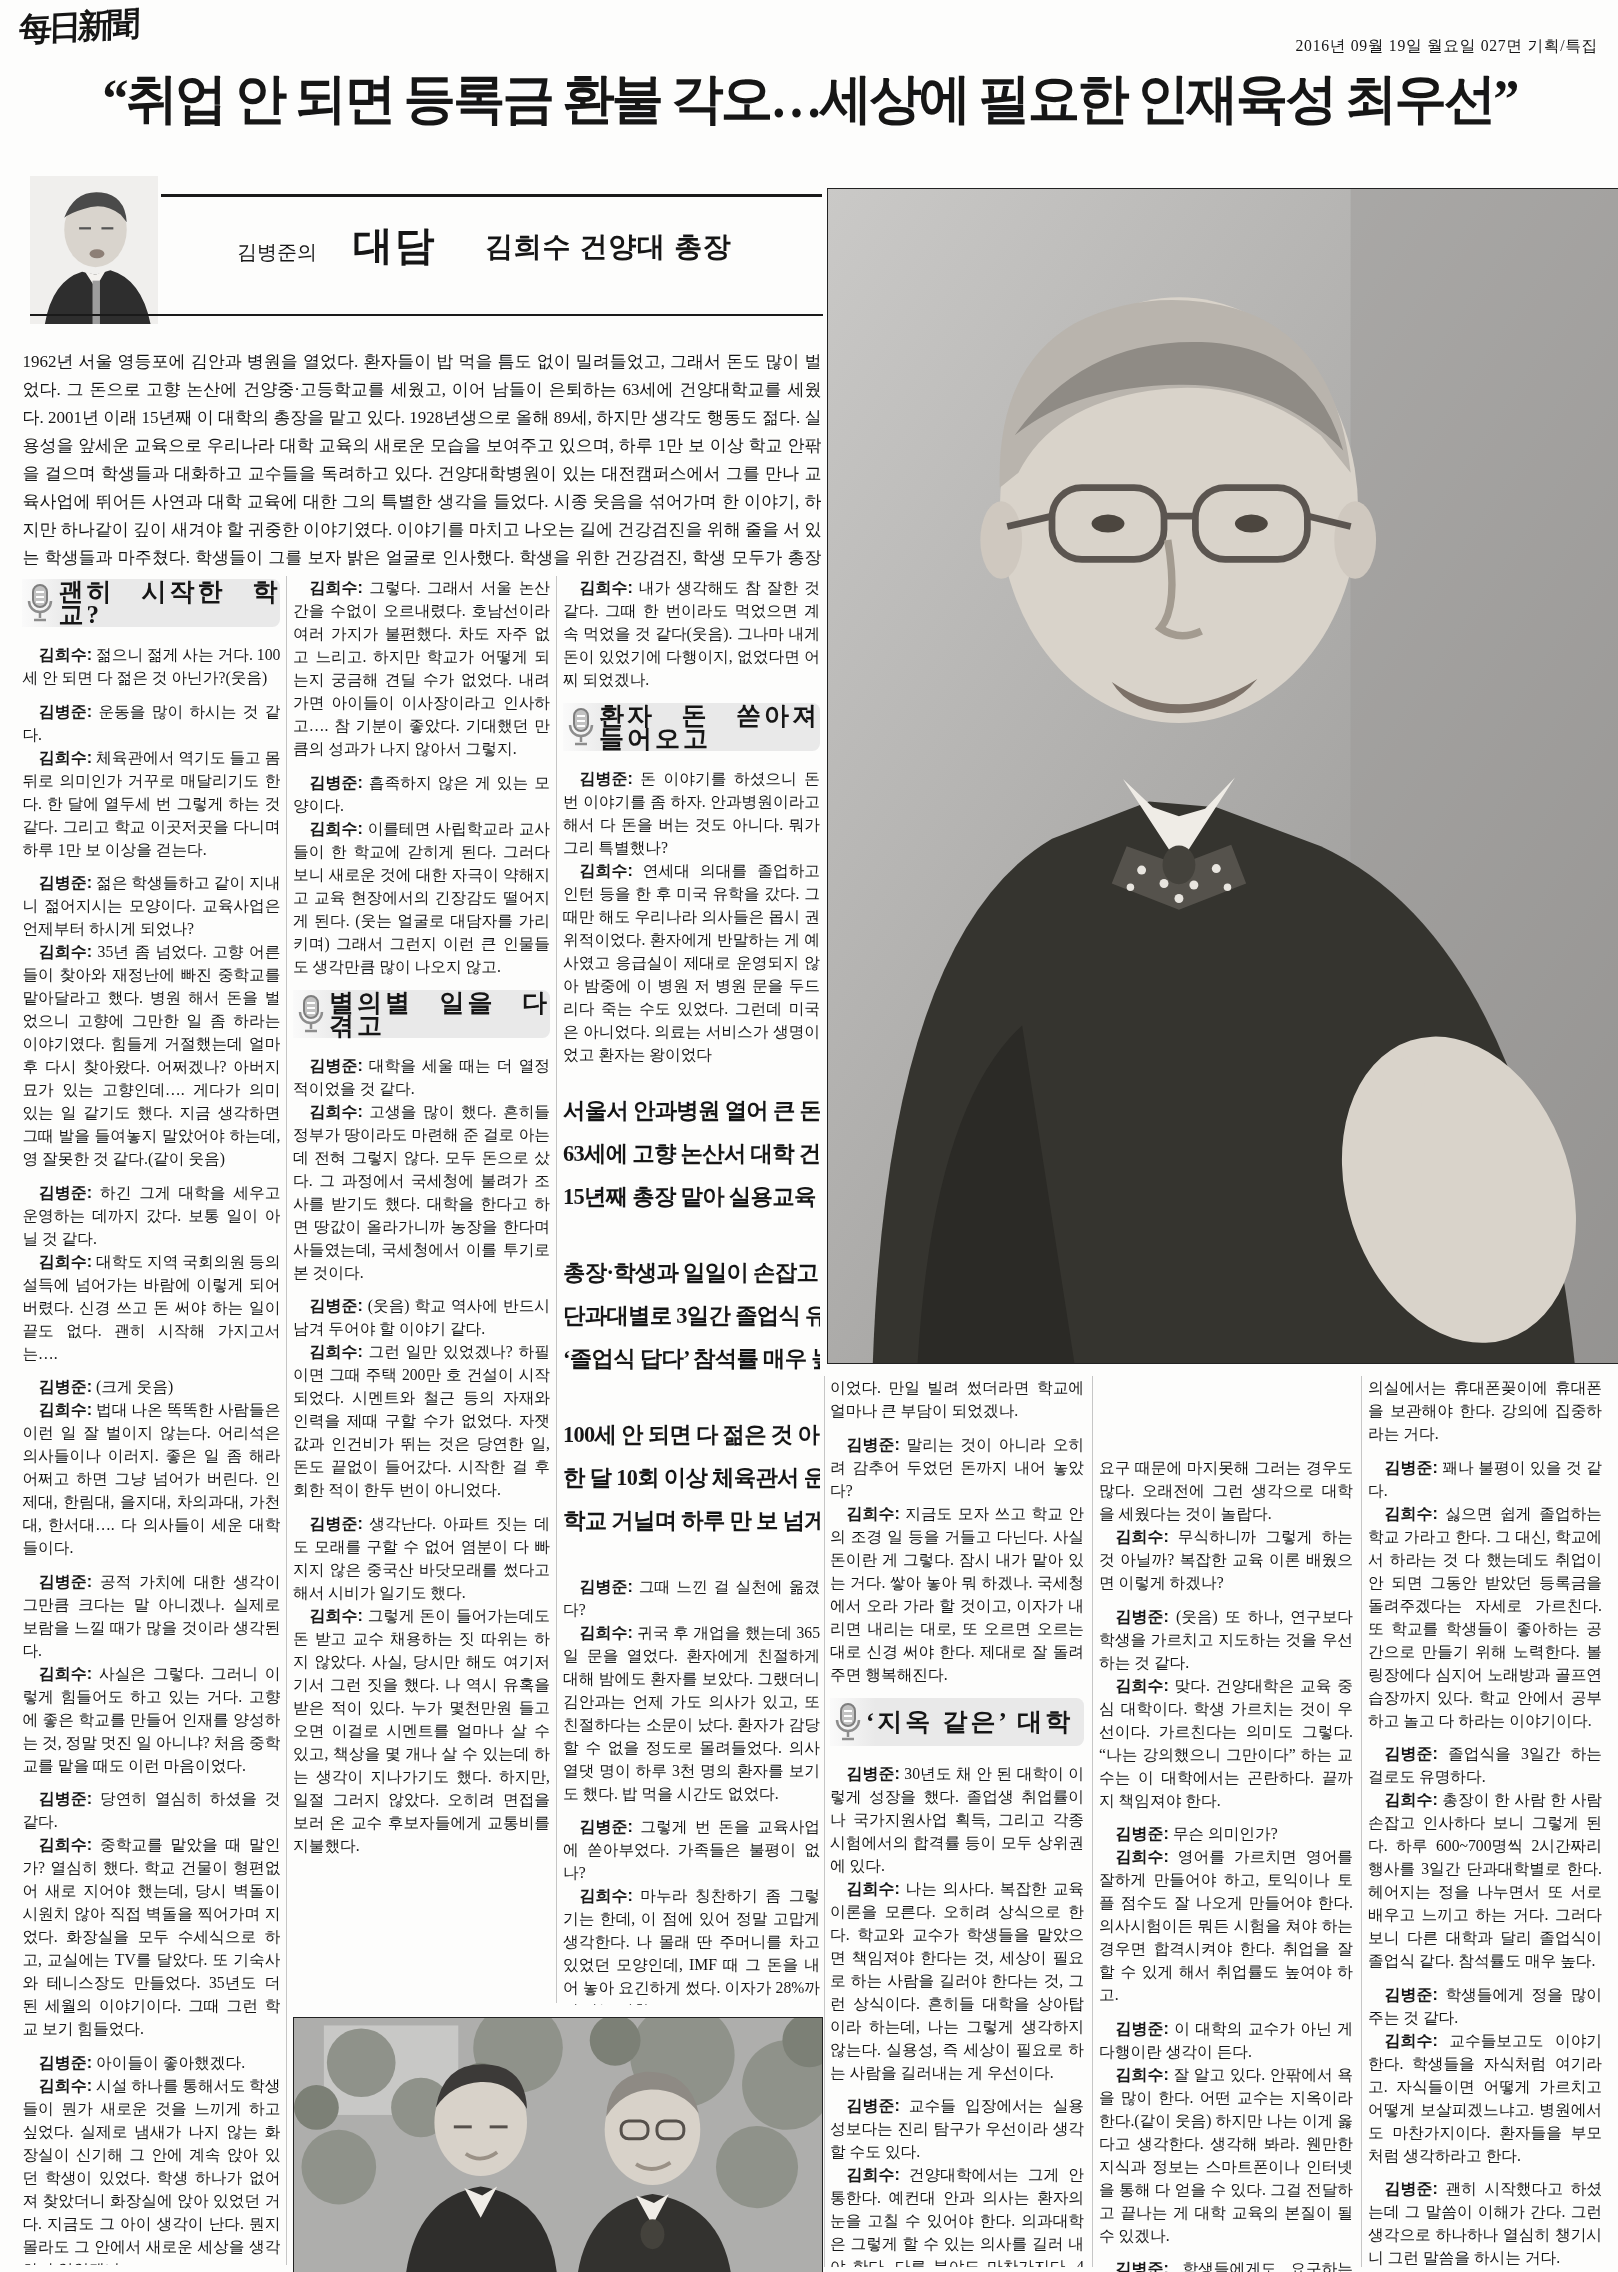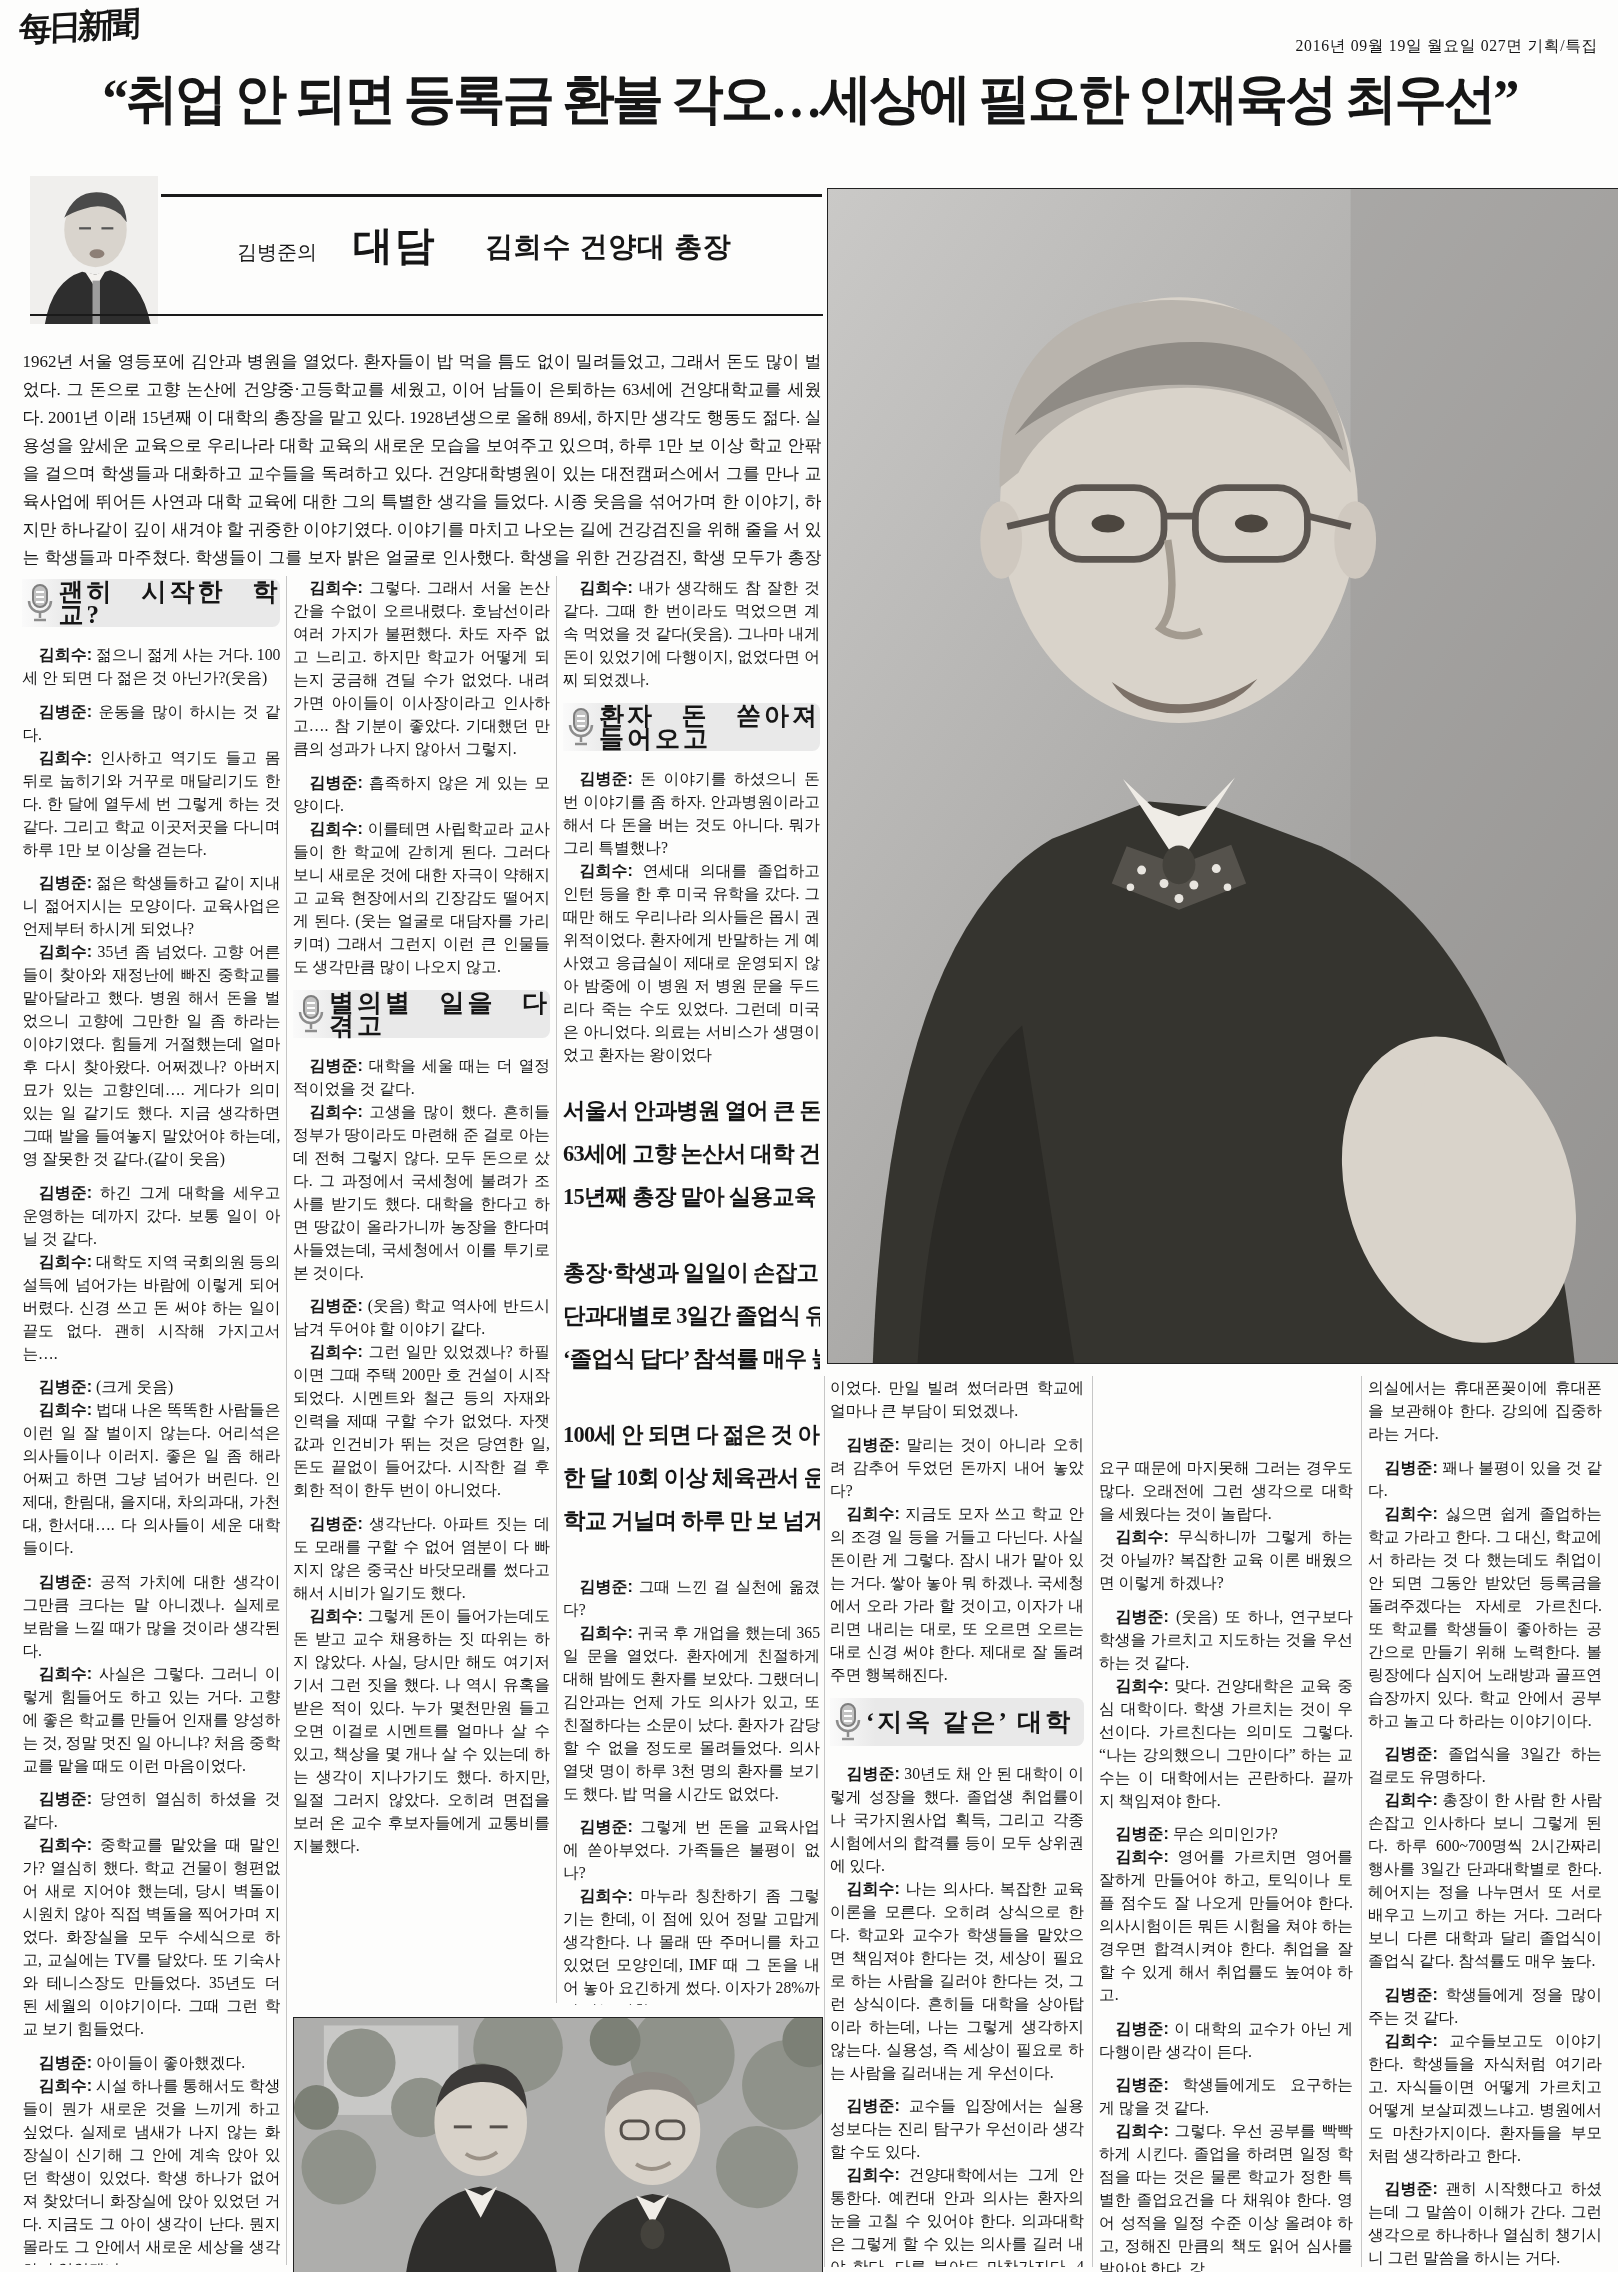--- a/index.html
+++ b/index.html
@@ -146,21 +146,21 @@
         <path d="M4 18 a11 11 0 0 0 22 0" fill="none" stroke="#8d8d8d" stroke-width="2.5"></path>
         <line x1="15" y1="30" x2="15" y2="35" stroke="#8d8d8d" stroke-width="2.5"></line>
         <line x1="9" y1="37" x2="21" y2="37" stroke="#8d8d8d" stroke-width="2.5"></line>
       </svg>
       <h3>괜히 시작한 학교?</h3>
     </div>
     <div>
 
         <p class="para"><b>김희수:</b> <span>젊으니 젊게 사는 거다. 100세 안 되면 다 젊은 것 아닌가?(웃음)</span></p>
         <p class="para gap"><b>김병준:</b> <span>운동을 많이 하시는 것 같다.</span></p>
-        <p class="para"><b>김희수:</b> <span>인사하고 역기도 들고 몸 뒤로 눕히기와 거꾸로 매달리기도 한다. 한 달에 열두세 번 그렇게 하는 것 같다. 그리고 학교 이곳저곳을 다니며 하루 1만 보 이상을 걷는다.</span></p>
+        <p class="para"><b>김희수:</b> <span>체육관에서 역기도 들고 몸 뒤로 의미인가 거꾸로 매달리기도 한다. 한 달에 열두세 번 그렇게 하는 것 같다. 그리고 학교 이곳저곳을 다니며 하루 1만 보 이상을 걷는다.</span></p>
         <p class="para gap"><b>김병준:</b> <span>젊은 학생들하고 같이 지내니 젊어지시는 모양이다. 교육사업은 언제부터 하시게 되었나?</span></p>
         <p class="para"><b>김희수:</b> <span>35년 좀 넘었다. 고향 어른들이 찾아와 재정난에 빠진 중학교를 맡아달라고 했다. 병원 해서 돈을 벌었으니 고향에 그만한 일 좀 하라는 이야기였다. 힘들게 거절했는데 얼마 후 다시 찾아왔다. 어쩌겠나? 아버지 묘가 있는 고향인데…. 게다가 의미 있는 일 같기도 했다. 지금 생각하면 그때 발을 들여놓지 말았어야 하는데, 영 잘못한 것 같다.(같이 웃음)</span></p>
         <p class="para gap"><b>김병준:</b> <span>하긴 그게 대학을 세우고 운영하는 데까지 갔다. 보통 일이 아닐 것 같다.</span></p>
         <p class="para"><b>김희수:</b> <span>대학도 지역 국회의원 등의 설득에 넘어가는 바람에 이렇게 되어 버렸다. 신경 쓰고 돈 써야 하는 일이 끝도 없다. 괜히 시작해 가지고서는….</span></p>
         <p class="para gap"><b>김병준:</b> <span>(크게 웃음)</span></p>
         <p class="para"><b>김희수:</b> <span>법대 나온 똑똑한 사람들은 이런 일 잘 벌이지 않는다. 어리석은 의사들이나 이러지. 좋은 일 좀 해라 어쩌고 하면 그냥 넘어가 버린다. 인제대, 한림대, 을지대, 차의과대, 가천대, 한서대…. 다 의사들이 세운 대학들이다.</span></p>
         <p class="para gap"><b>김병준:</b> <span>공적 가치에 대한 생각이 그만큼 크다는 말 아니겠나. 실제로 보람을 느낄 때가 많을 것이라 생각된다.</span></p>
         <p class="para"><b>김희수:</b> <span>사실은 그렇다. 그러니 이렇게 힘들어도 하고 있는 거다. 고향에 좋은 학교를 만들어 인재를 양성하는 것, 정말 멋진 일 아니냐? 처음 중학교를 맡을 때도 이런 마음이었다.</span></p>
         <p class="para gap"><b>김병준:</b> <span>당연히 열심히 하셨을 것 같다.</span></p>
         <p class="para"><b>김희수:</b> <span>중학교를 맡았을 때 말인가? 열심히 했다. 학교 건물이 형편없어 새로 지어야 했는데, 당시 벽돌이 시원치 않아 직접 벽돌을 찍어가며 지었다. 화장실을 모두 수세식으로 하고, 교실에는 TV를 달았다. 또 기숙사와 테니스장도 만들었다. 35년도 더 된 세월의 이야기이다. 그때 그런 학교 보기 힘들었다.</span></p>
@@ -317,20 +317,21 @@
   <div class="col" id="col5">
     <div>
 
     <p class="para cont"><b></b> <span>요구 때문에 마지못해 그러는 경우도 많다. 오래전에 그런 생각으로 대학을 세웠다는 것이 놀랍다.</span></p>
         <p class="para"><b>김희수:</b> <span>무식하니까 그렇게 하는 것 아닐까? 복잡한 교육 이론 배웠으면 이렇게 하겠나?</span></p>
         <p class="para gap"><b>김병준:</b> <span>(웃음) 또 하나, 연구보다 학생을 가르치고 지도하는 것을 우선하는 것 같다.</span></p>
         <p class="para"><b>김희수:</b> <span>맞다. 건양대학은 교육 중심 대학이다. 학생 가르치는 것이 우선이다. 가르친다는 의미도 그렇다. “나는 강의했으니 그만이다” 하는 교수는 이 대학에서는 곤란하다. 끝까지 책임져야 한다.</span></p>
         <p class="para gap"><b>김병준:</b> <span>무슨 의미인가?</span></p>
         <p class="para"><b>김희수:</b> <span>영어를 가르치면 영어를 잘하게 만들어야 하고, 토익이나 토플 점수도 잘 나오게 만들어야 한다. 의사시험이든 뭐든 시험을 쳐야 하는 경우면 합격시켜야 한다. 취업을 잘할 수 있게 해서 취업률도 높여야 하고.</span></p>
         <p class="para gap"><b>김병준:</b> <span>이 대학의 교수가 아닌 게 다행이란 생각이 든다.</span></p>
+        <p class="para"><b>김희수:</b> <span>잘 알고 있다. 안팎에서 욕을 많이 한다. 어떤 교수는 지옥이라 한다.(같이 웃음) 하지만 나는 이게 옳다고 생각한다. 생각해 봐라. 웬만한 지식과 정보는 스마트폰이나 인터넷을 통해 다 얻을 수 있다. 그걸 전달하고 끝나는 게 대학 교육의 본질이 될 수 있겠나.</span></p>
         <p class="para gap"><b>김병준:</b> <span>학생들에게도 요구하는 게 많을 것 같다.</span></p>
         <p class="para"><b>김희수:</b> <span>그렇다. 우선 공부를 빡빡하게 시킨다. 졸업을 하려면 일정 학점을 따는 것은 물론 학교가 정한 특별한 졸업요건을 다 채워야 한다. 영어 성적을 일정 수준 이상 올려야 하고, 정해진 만큼의 책도 읽어 심사를 받아야 한다. 강</span></p>
       </div>
   </div>
 
   <div class="col" id="col6">
     <div>
 
     <p class="para cont"><b></b> <span>의실에서는 휴대폰꽂이에 휴대폰을 보관해야 한다. 강의에 집중하라는 거다.</span></p>
         <p class="para gap"><b>김병준:</b> <span>꽤나 불평이 있을 것 같다.</span></p>

